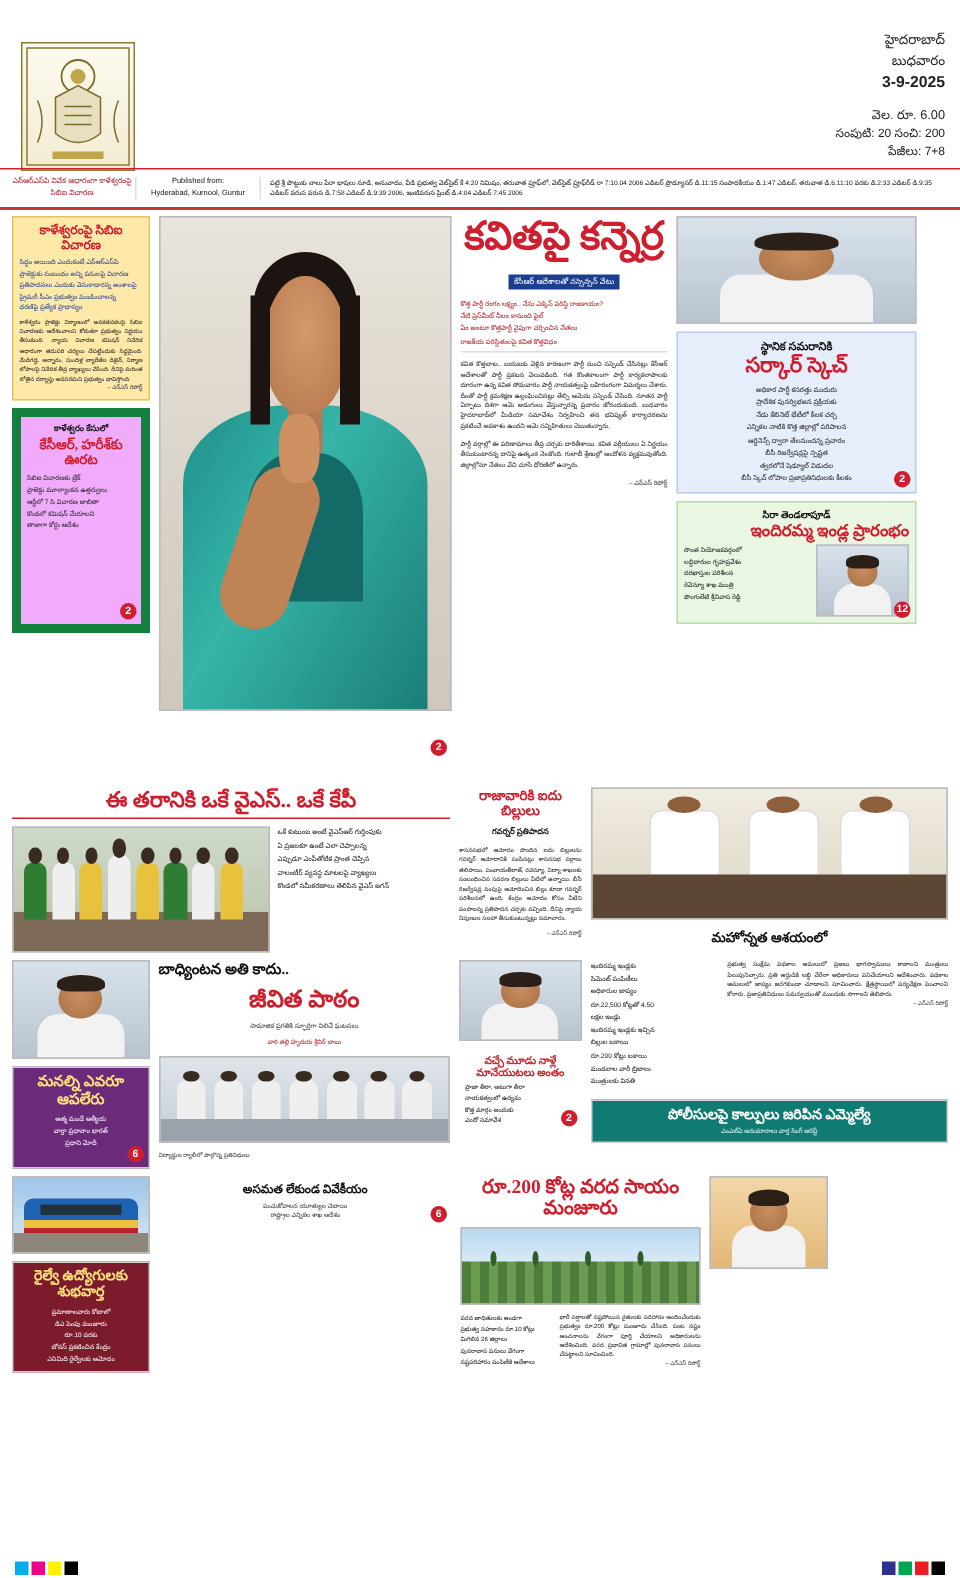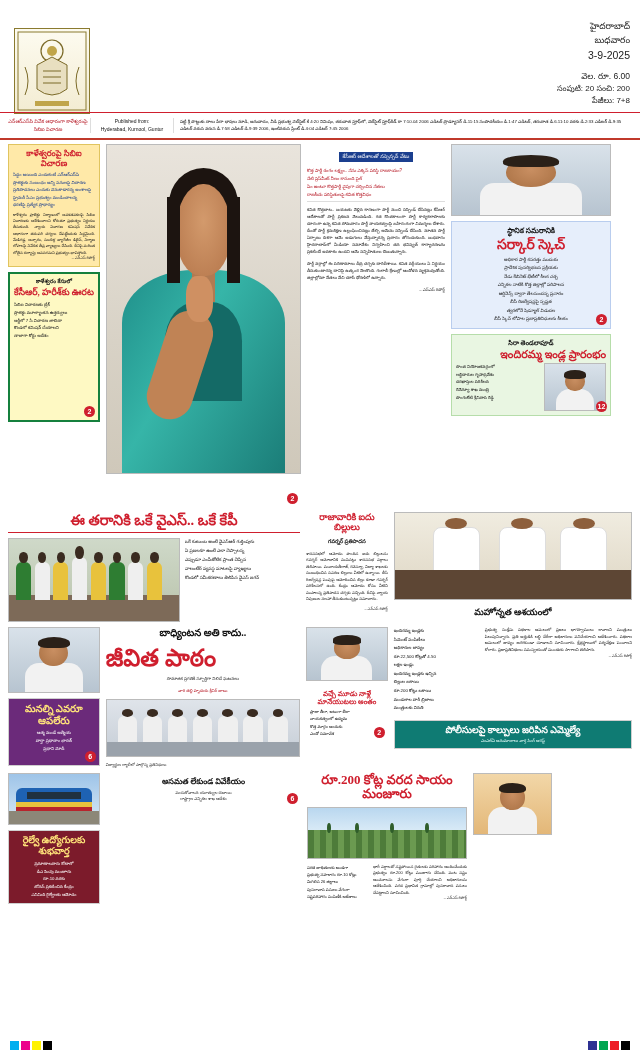--- a/index.html
+++ b/index.html
@@ -23,21 +23,21 @@
   .title-wrap { position:absolute; left: 110px; top: 18px; width: 380px; text-align:center; }
   .paper-title {
     font-family: "Liberation Serif", serif;
     font-size: 47px; line-height: 1.05; color: #cf1f2e; font-weight: bold;
     letter-spacing: -1px;
   }
   .paper-tag { margin-top: 4px; font-size: 9.5px; color:#cf1f2e; letter-spacing: .5px; }
   .paper-url { margin-top: 3px; font-size: 8px; color:#555; }
   .mh-right { position:absolute; right: 10px; top: 20px; width: 120px; text-align:right; font-size:8.5px; color:#222; line-height:1.5; }
   .mh-right .city { font-size: 9px; }
-  .mh-right .date { font-size: 10.5px; font-weight: normal; margin-top:1px; }
+  .mh-right .date { font-size: 10.5px; font-weight: bold; margin-top:1px; }
   .mh-right .rate { margin-top: 6px; font-size: 8.5px; }
   .mh-right .vol { font-size: 8px; }
   .mh-strip {
     position:absolute; left:0; right:0; bottom:0; height: 26px;
     border-top: 1px solid #cf1f2e; display:flex; align-items:center;
     font-size: 4.6px; color:#111; padding: 0 6px;
   }
   .mh-strip .b1 { width: 84px; text-align:center; color:#b4121f; font-size:5px; line-height:1.5; }
   .mh-strip .b2 { width: 84px; text-align:center; font-size:5px; line-height:1.5; border-left:1px solid #ddd; border-right:1px solid #ddd;}
   .mh-strip .b3 { flex:1; padding-left:6px; line-height:1.55; font-size:4.4px; }
@@ -130,21 +130,21 @@
   
   .regbar { position:absolute; left:0; right:0; bottom:0; height:14px; display:flex; align-items:center; padding:0 10px; gap:2px; }
   .sw { width:9px; height:9px; }
   .regright { margin-left:auto; display:flex; gap:2px; }
 
   .cyan{background:#00aeef}.mag{background:#ec008c}.yel{background:#fff200}.blk{background:#000}
   .grn{background:#00a651}.red{background:#ed1c24}.blu{background:#2e3192}
 
   .hdr-kicker { font-size:5.2px; color:#fff; background:#1b3f8f; display:inline-block; padding:1px 4px; }
   .yellow-band { background:#ffe9a8; border:1px solid #e0c45f; }
-  .pink-band { background:#fef9c3; border:2px solid #15803d; }
+  .pink-band { background:#f0abfc; border:6px solid #15803d; }
   .green-band { background:#e9f6e2; border:1px solid #b6ddaa; }
   .blue-band { background:#e6eefb; border:1px solid #b9cdee; }
   .purple-band { background:#6b2a7a; color:#fff; }
   .maroon-band { background:#7c1b2b; color:#fff; }
   .teal-band { background:#0f7b73; color:#fff; }
 </style>
 </head>
 <body>
 
 <div class="page">
@@ -231,20 +231,21 @@
           <div class="face"></div>
           <div class="hairside"></div>
           <div class="hand"></div>
         </div>
         <div class="box pad" style="position:relative;min-height:28px;border:none">
           <div class="pagenum">2</div>
         </div>
       </div>
 
       <div class="col" style="width:138px">
+        <div class="hl-red tele" style="font-size:26px;line-height:1.05;text-align:center">కవితపై కన్నెర్ర</div>
         <div style="text-align:center">
           <span class="hdr-kicker">కేసీఆర్ ఆదేశాలతో నస్సెన్సన్ వేటు</span>
         </div>
         <div class="bul" style="font-size:4.5px;line-height:1.8;color:#b4121f;border-bottom:1px solid #ddd;padding-bottom:2px">
           <div>కొత్త పార్టీ రంగం లక్ష్యం.. నేను ఎక్కెస్ పరిస్థి రాజకాయం?</div>
           <div>నేటి ప్రెస్‌మీట్ నీలం కానుంది ఫైల్</div>
           <div>ఏం అంటూ కొత్తపార్టీ వైపుగా చర్చించిన నేతలు</div>
           <div>రాజకీయ పరిస్థితులపై కవిత కొత్తవిధం</div>
         </div>
         <div class="txt">కవిత కొత్తబాట.. బయటకు వెళ్లిన కారణంగా పార్టీ నుంచి సస్పెండ్ చేసినట్లు కేసీఆర్ ఆదేశాలతో పార్టీ ప్రకటన వెలువడింది. గత కొంతకాలంగా పార్టీ కార్యకలాపాలకు దూరంగా ఉన్న కవిత సోమవారం పార్టీ నాయకత్వంపై బహిరంగంగా విమర్శలు చేశారు. దీంతో పార్టీ క్రమశిక్షణ ఉల్లంఘించినట్లు తేల్చి ఆమెను సస్పెండ్ చేసింది. నూతన పార్టీ ఏర్పాటు దిశగా ఆమె అడుగులు వేస్తున్నారన్న ప్రచారం జోరందుకుంది. బుధవారం హైదరాబాద్‌లో మీడియా సమావేశం నిర్వహించి తన భవిష్యత్ కార్యాచరణను ప్రకటించే అవకాశం ఉందని ఆమె సన్నిహితులు చెబుతున్నారు.</div>
@@ -293,21 +294,21 @@
                 <div class="body"></div>
                 <div class="face"></div>
                 <div class="hair"></div>
             </div>
           </div>
           <div class="pagenum">12</div>
         </div>
       </div>
     </div>
 
-    <div class="row" style="margin-top:5px">
+    <div class="row" style="margin-top:18px">
 
       <div class="col" style="width:293px">
         <div class="hl-red tele" style="font-size:14.5px;text-align:center;border-bottom:1px solid #cf1f2e">ఈ తరానికి ఒకే వైఎస్.. ఒకే కేపీ</div>
         <div style="display:flex;gap:5px">
           <div class="photo p-group" style="width:172px;height:84px;border:1px solid #bbb">
             <div class="bg"></div>
               <div class="stage"></div>
             <div class="person grn" style="left:4%">
                 <div class="h"></div>
               </div>
@@ -382,22 +383,22 @@
           <div class="bul" style="margin-top:3px;font-size:4.4px;line-height:1.8;text-align:center;color:#fff">
             <div>ఆత్మ మండే ఆత్మీయ</div>
             <div>వార్తా ప్రధానాం భారత్</div>
             <div>ప్రధాని మోదీ</div>
           </div>
           <div class="pagenum">6</div>
         </div>
       </div>
 
       <div class="col" style="width:195px">
-        <div class="hl-dark tele" style="font-size:10px;text-align:center">బాధ్యింటన అతి కాదు..</div>
-        <div class="hl-red tele" style="font-size:24px;line-height:1.05;">జీవిత పాఠం</div>
+        <div class="hl-dark tele" style="font-size:10px;">బాధ్యింటన అతి కాదు..</div>
+        <div class="hl-red tele" style="font-size:16px;line-height:1.05;text-align:center">జీవిత పాఠం</div>
         <div class="cap" style="text-align:center;font-size:4.4px">సామాజిక ప్రగతికి స్ఫూర్తిగా నిలిచే ఘటనలు</div>
         <div class="cap" style="text-align:center;font-size:4.2px;color:#b4121f">వారి తల్లి హృదయ శ్రీనిర్ బాబు</div>
         <div class="photo p-group" style="height:58px;border:1px solid #bbb">
           <div class="bg" style="background:linear-gradient(180deg,#dfe4ea,#c6cdd6)"></div>
           <div class="stage" style="background:#9aa2ab;height:26%"></div>
           <div class="person" style="left:6%;width:10%">
               <div class="h"></div>
             </div>
           <div class="person" style="left:19%;width:10%">
               <div class="h"></div>

